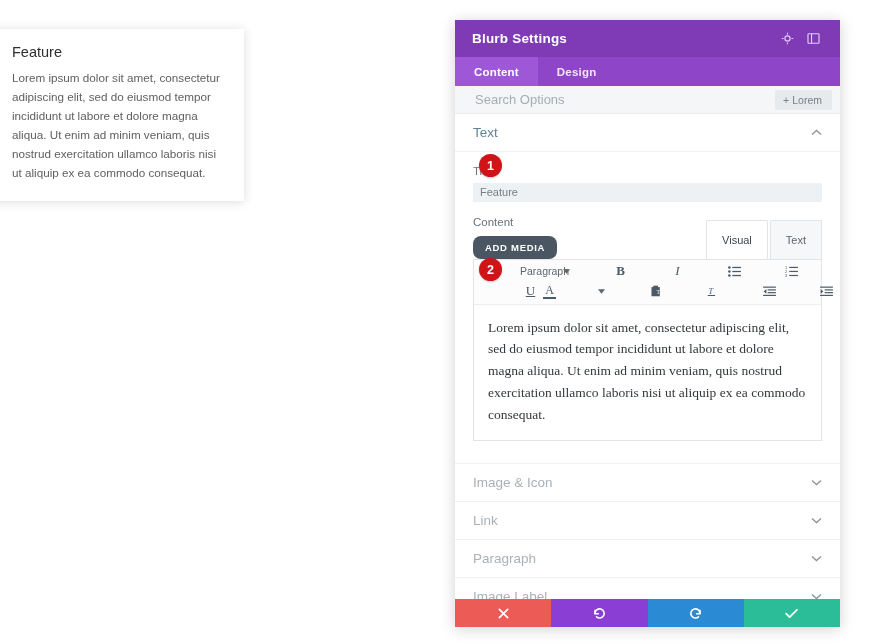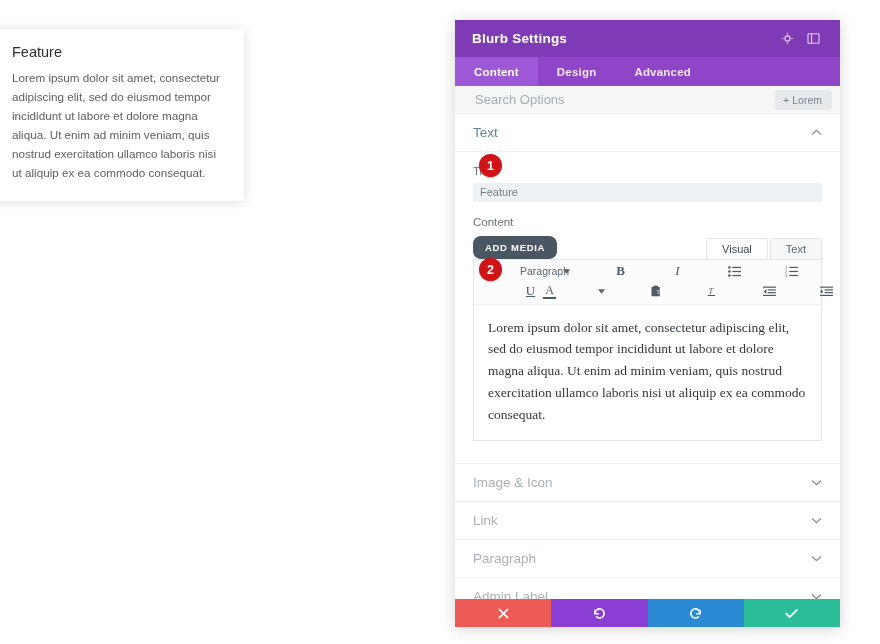--- a/index.html
+++ b/index.html
@@ -196,21 +196,21 @@
     font-weight: bold;
     letter-spacing: .7px;
     padding: 6px 12px;
     border-radius: 8px;
     cursor: pointer;
   }
   .editor-tabs { margin-left: auto; display: flex; align-items: flex-end; }
   .editor-tabs .etab {
     font-size: 11px;
     color: #5b666f;
-    padding: 4px 15px;
+    padding: 13px 15px;
     border: 1px solid #e2e5e7;
     border-bottom: none;
     background: #f6f7f8;
     cursor: pointer;
     border-radius: 2px 2px 0 0;
   }
   .editor-tabs .etab.active { background: #ffffff; color:#3b474f; }
   .editor-tabs .etab + .etab { margin-left: 2px; }
 
   .editor-box {
@@ -315,21 +315,20 @@
       <svg width="13" height="13" viewBox="0 0 16 16" fill="none" stroke="currentColor" stroke-width="1.4">
         <rect x="1.2" y="2.2" width="13.6" height="11.6" rx="1"></rect>
         <path d="M5.6 2.2v11.6"></path>
       </svg>
     </div>
   </div>
 
   <div class="panel-tabs">
     <div class="tab active">Content</div>
     <div class="tab">Design</div>
-    <div class="tab">Advanced</div>
   </div>
 
   <div class="search-row">
     <input class="search-input" type="text" placeholder="Search Options" style="">
     <div class="filter-btn">
       <span class="plus">+</span><span>Lorem</span>
     </div>
   </div>
 
   <div class="panel-body">
@@ -539,21 +538,21 @@
     <div class="section-bar">
       <span class="sec-title">Paragraph</span>
       <span class="chev">
         <svg width="11" height="7" viewBox="0 0 11 7" fill="none" stroke="currentColor" stroke-width="1.3">
             <path d="M1 1.6L5.5 5.6 10 1.6"></path>
           </svg>
       </span>
     </div>
 
     <div class="section-bar">
-      <span class="sec-title">Admin Label</span>
+      <span class="sec-title">Image Label</span>
       <span class="chev">
         <svg width="11" height="7" viewBox="0 0 11 7" fill="none" stroke="currentColor" stroke-width="1.3">
             <path d="M1 1.6L5.5 5.6 10 1.6"></path>
           </svg>
       </span>
     </div>
 
   </div>
 
   <div class="panel-footer">

